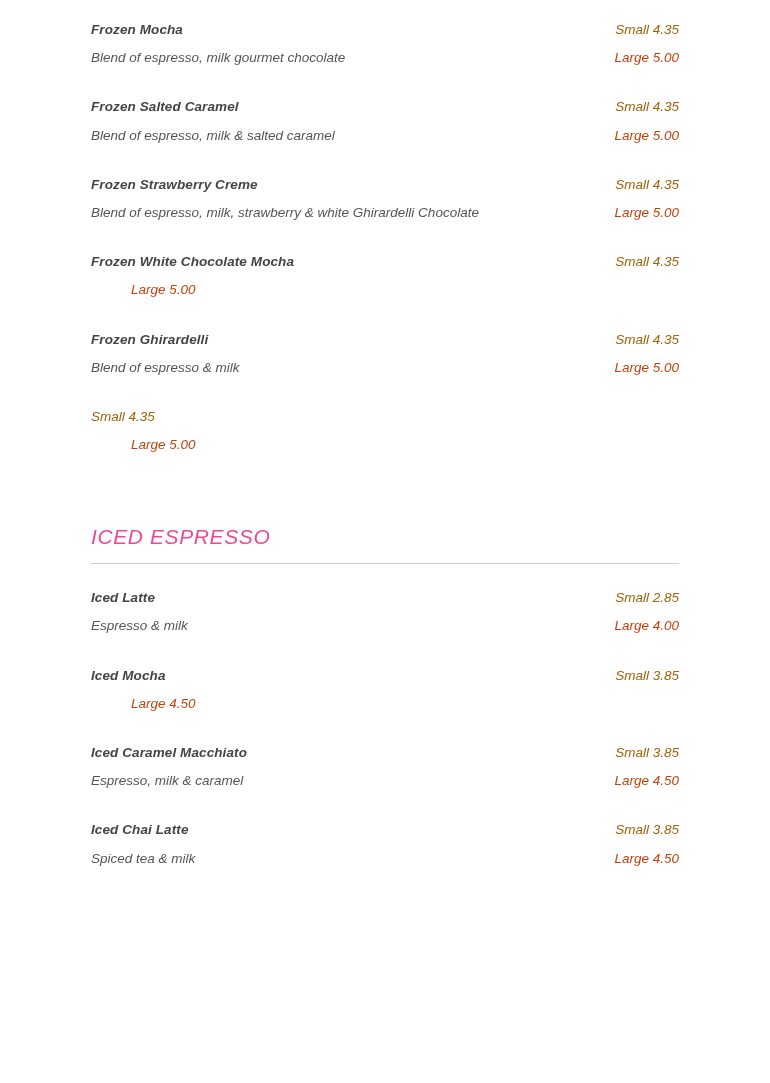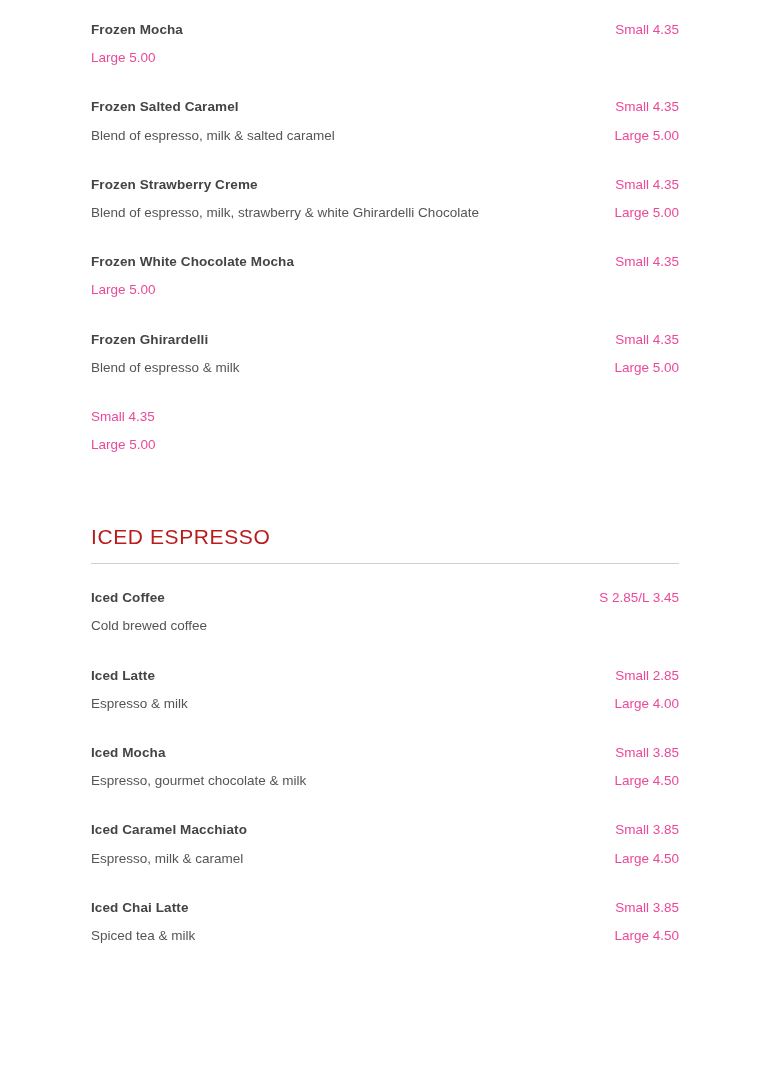--- a/index.html
+++ b/index.html
@@ -18,20 +18,21 @@
     width: 770px;
     min-height: 1083px;
     position: relative;
     box-sizing: border-box;
     padding: 0;
   }
   .content {
     margin: 0 auto;
     width: 588px;
     padding-top: 22px;
+    font-style: italic;
   }
   .menu-item {
     position: relative;
     margin-bottom: 33px;
   }
   .menu-item:last-child {
     margin-bottom: 0;
   }
   .item-row-top {
     display: flex;
@@ -52,42 +53,43 @@
     letter-spacing: 0.1px;
   }
   .item-desc {
     font-size: 13.5px;
     font-weight: normal;
     color: #555555;
     line-height: 1.2;
   }
   .price {
     font-size: 13.5px;
-    color: #ec4899;
+    color: #a16207;
     line-height: 1.2;
     white-space: nowrap;
     text-align: right;
   }
   .price-secondary {
     font-size: 13.5px;
-    color: #ec4899;
+    color: #c2410c;
     line-height: 1.2;
     white-space: nowrap;
     text-align: left;
+    margin-left: 40px;
   }
   .section {
     margin-top: 0;
   }
   .section-gap {
     height: 72px;
   }
   .section-title {
     font-size: 21px;
     font-weight: normal;
-    color: #b91c1c;
+    color: #ec4899;
     letter-spacing: 0.6px;
     padding-bottom: 14px;
   }
   .section-rule {
     border: 0;
     border-top: 1px solid #cfcfcf;
     margin: 0 0 26px 0;
   }
   .spacer-bottom {
     height: 20px;
@@ -99,20 +101,21 @@
 <div class="page">
   <div class="content">
     <div id="sections-root">
         <div class="section">
           <div class="menu-item">
             <div class="item-row-top">
               <div class="item-name">Frozen Mocha</div>
               <div class="price">Small 4.35</div>
             </div>
             <div class="item-row-bottom">
+              <div class="item-desc">Blend of espresso, milk gourmet chocolate</div>
               <div class="price-secondary">Large 5.00</div>
             </div>
           </div>
           <div class="menu-item">
             <div class="item-row-top">
               <div class="item-name">Frozen Salted Caramel</div>
               <div class="price">Small 4.35</div>
             </div>
             <div class="item-row-bottom">
               <div class="item-desc">Blend of espresso, milk &amp; salted caramel</div>
@@ -156,45 +159,34 @@
               <div class="price-secondary">Large 5.00</div>
             </div>
           </div>
         </div>
         <div class="section-gap"></div>
         <div class="section">
           <div class="section-title">ICED ESPRESSO</div>
           <hr class="section-rule">
           <div class="menu-item">
             <div class="item-row-top">
-              <div class="item-name">Iced Coffee</div>
-              <div class="price">S 2.85/L 3.45</div>
-            </div>
-            <div class="item-row-bottom">
-              <div class="item-desc">Cold brewed coffee</div>
-              <div class="price-secondary"></div>
-            </div>
-          </div>
-          <div class="menu-item">
-            <div class="item-row-top">
               <div class="item-name">Iced Latte</div>
               <div class="price">Small 2.85</div>
             </div>
             <div class="item-row-bottom">
               <div class="item-desc">Espresso &amp; milk</div>
               <div class="price-secondary">Large 4.00</div>
             </div>
           </div>
           <div class="menu-item">
             <div class="item-row-top">
               <div class="item-name">Iced Mocha</div>
               <div class="price">Small 3.85</div>
             </div>
             <div class="item-row-bottom">
-              <div class="item-desc">Espresso, gourmet chocolate &amp; milk</div>
               <div class="price-secondary">Large 4.50</div>
             </div>
           </div>
           <div class="menu-item">
             <div class="item-row-top">
               <div class="item-name">Iced Caramel Macchiato</div>
               <div class="price">Small 3.85</div>
             </div>
             <div class="item-row-bottom">
               <div class="item-desc">Espresso, milk &amp; caramel</div>

